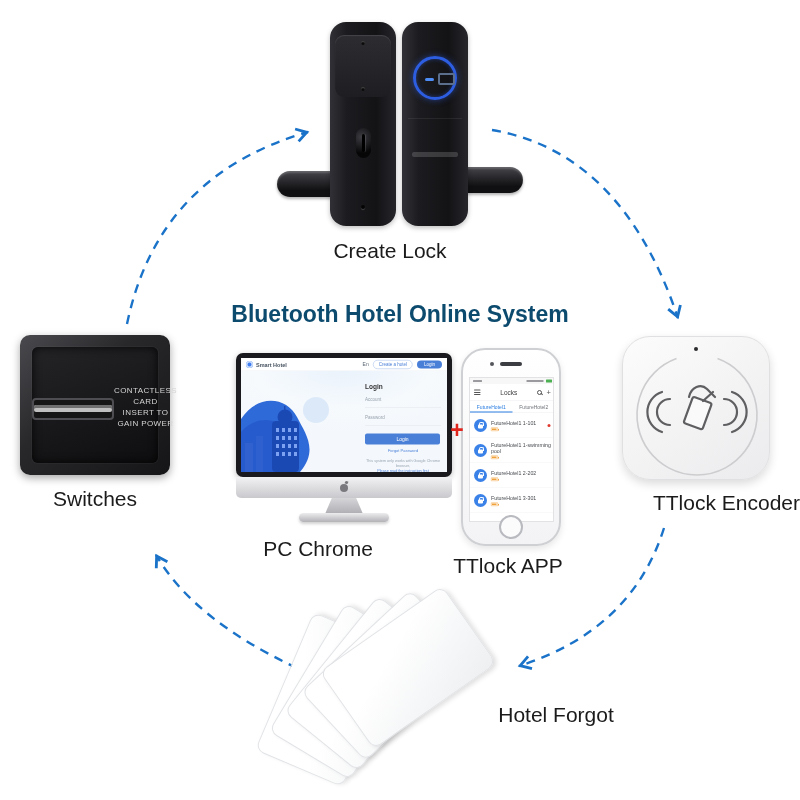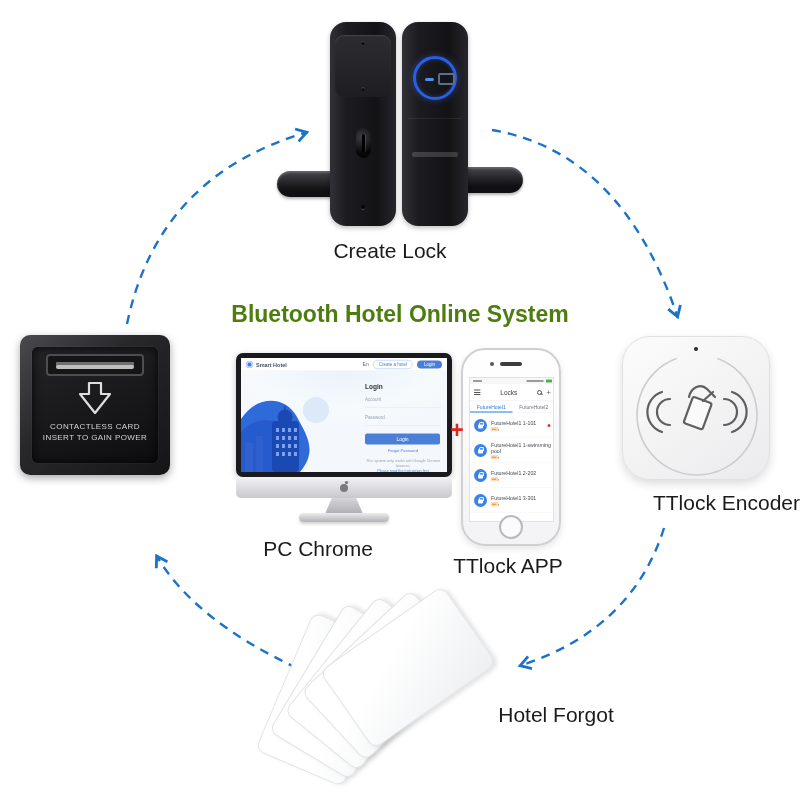--- a/index.html
+++ b/index.html
@@ -45,21 +45,21 @@
     background:rgba(255,255,255,.16); }
 
   
   .es-outer { position:absolute; left:20px; top:335px; width:150px; height:140px; z-index:3;
     border-radius:10px; padding:12px;
     background:linear-gradient(135deg,#4a4a4e 0%,#28282b 40%,#151517 100%);
     box-shadow:0 3px 8px rgba(0,0,0,.35); }
   .es-inner { width:100%; height:100%; border-radius:6px; position:relative;
     background:linear-gradient(160deg,#242427,#0e0e10);
     box-shadow:inset 0 0 10px rgba(0,0,0,.85), 0 0 2px rgba(255,255,255,.12);
-    display:flex; flex-direction:column; align-items:center; }
+    display:flex; align-items:center; }
   .es-slot { margin-top:7px; width:98px; height:22px; border:2px solid #4e4e52; border-radius:4px;
     background:#151516; display:flex; align-items:center; justify-content:center; }
   .es-slit { width:78px; height:7px; border-radius:2px; background:#bfbfbf;
     box-shadow:inset 0 3px 0 #6e6e6e; }
   .es-text { margin-top:4px; font-size:8px; line-height:11px; letter-spacing:.4px;
     color:#d4d4d4; text-align:center; }
 
   
   .pc-frame { position:absolute; left:236px; top:353px; width:216px; height:124px; z-index:3;
     background:#111114; border:5px solid #1a1a1e; border-radius:7px;
@@ -170,21 +170,21 @@
     </marker>
   </defs>
   <g fill="none" stroke="#1a73c8" stroke-width="2.4" stroke-dasharray="9 7">
     <path d="M 127 324 Q 158 175 308 132" marker-end="url(#ah)"></path>
     <path d="M 492 130 Q 622 152 678 318" marker-end="url(#ah)"></path>
     <path d="M 664 528 Q 632 630 519 666" marker-end="url(#ah)"></path>
     <path d="M 297 668 Q 194 620 156 555" marker-end="url(#ah)"></path>
   </g>
 </svg>
 
-<div class="title" style="color:#4d7c0f">Bluetooth Hotel Online System</div>
+<div class="title" style="color:#0c4a6e">Bluetooth Hotel Online System</div>
 
 <div>
   <div class="lock-handle" style="left:277px; top:171px; width:76px;"></div>
   <div class="lock-handle" style="left:447px; top:167px; width:76px;"></div>
 
   <div class="lock-body" style="left:330px; top:22px; width:66px; height:204px;">
     <div class="lk-panel">
       <div class="lk-screw" style="top:6px;"></div>
       <div class="lk-screw" style="bottom:6px;"></div>
     </div>
@@ -211,20 +211,21 @@
     <svg width="44" height="36" viewBox="0 0 44 36" style="margin-top:5px;">
       <path d="M16 2 H28 V13 H37 L22 32 L7 13 H16 Z" fill="none" stroke="#dedede" stroke-width="2.2" stroke-linejoin="round"></path>
     </svg>
     <div class="es-text">
       <div>CONTACTLESS CARD</div>
       <div>INSERT TO GAIN POWER</div>
     </div>
   </div>
 </div>
 <div class="lbl" style="left:2px; top:487px; width:186px; line-height:24px;">
+  <div>Switches</div>
 </div>
 
 <div class="pc-frame">
   <div class="pc-screen">
     <div class="pc-2x">
       <div class="pc-top">
         <div class="pc-logo"></div>
         <div class="pc-brand">Smart Hotel</div>
         <div class="pc-top-right">
           <div class="pc-lang">En</div>

